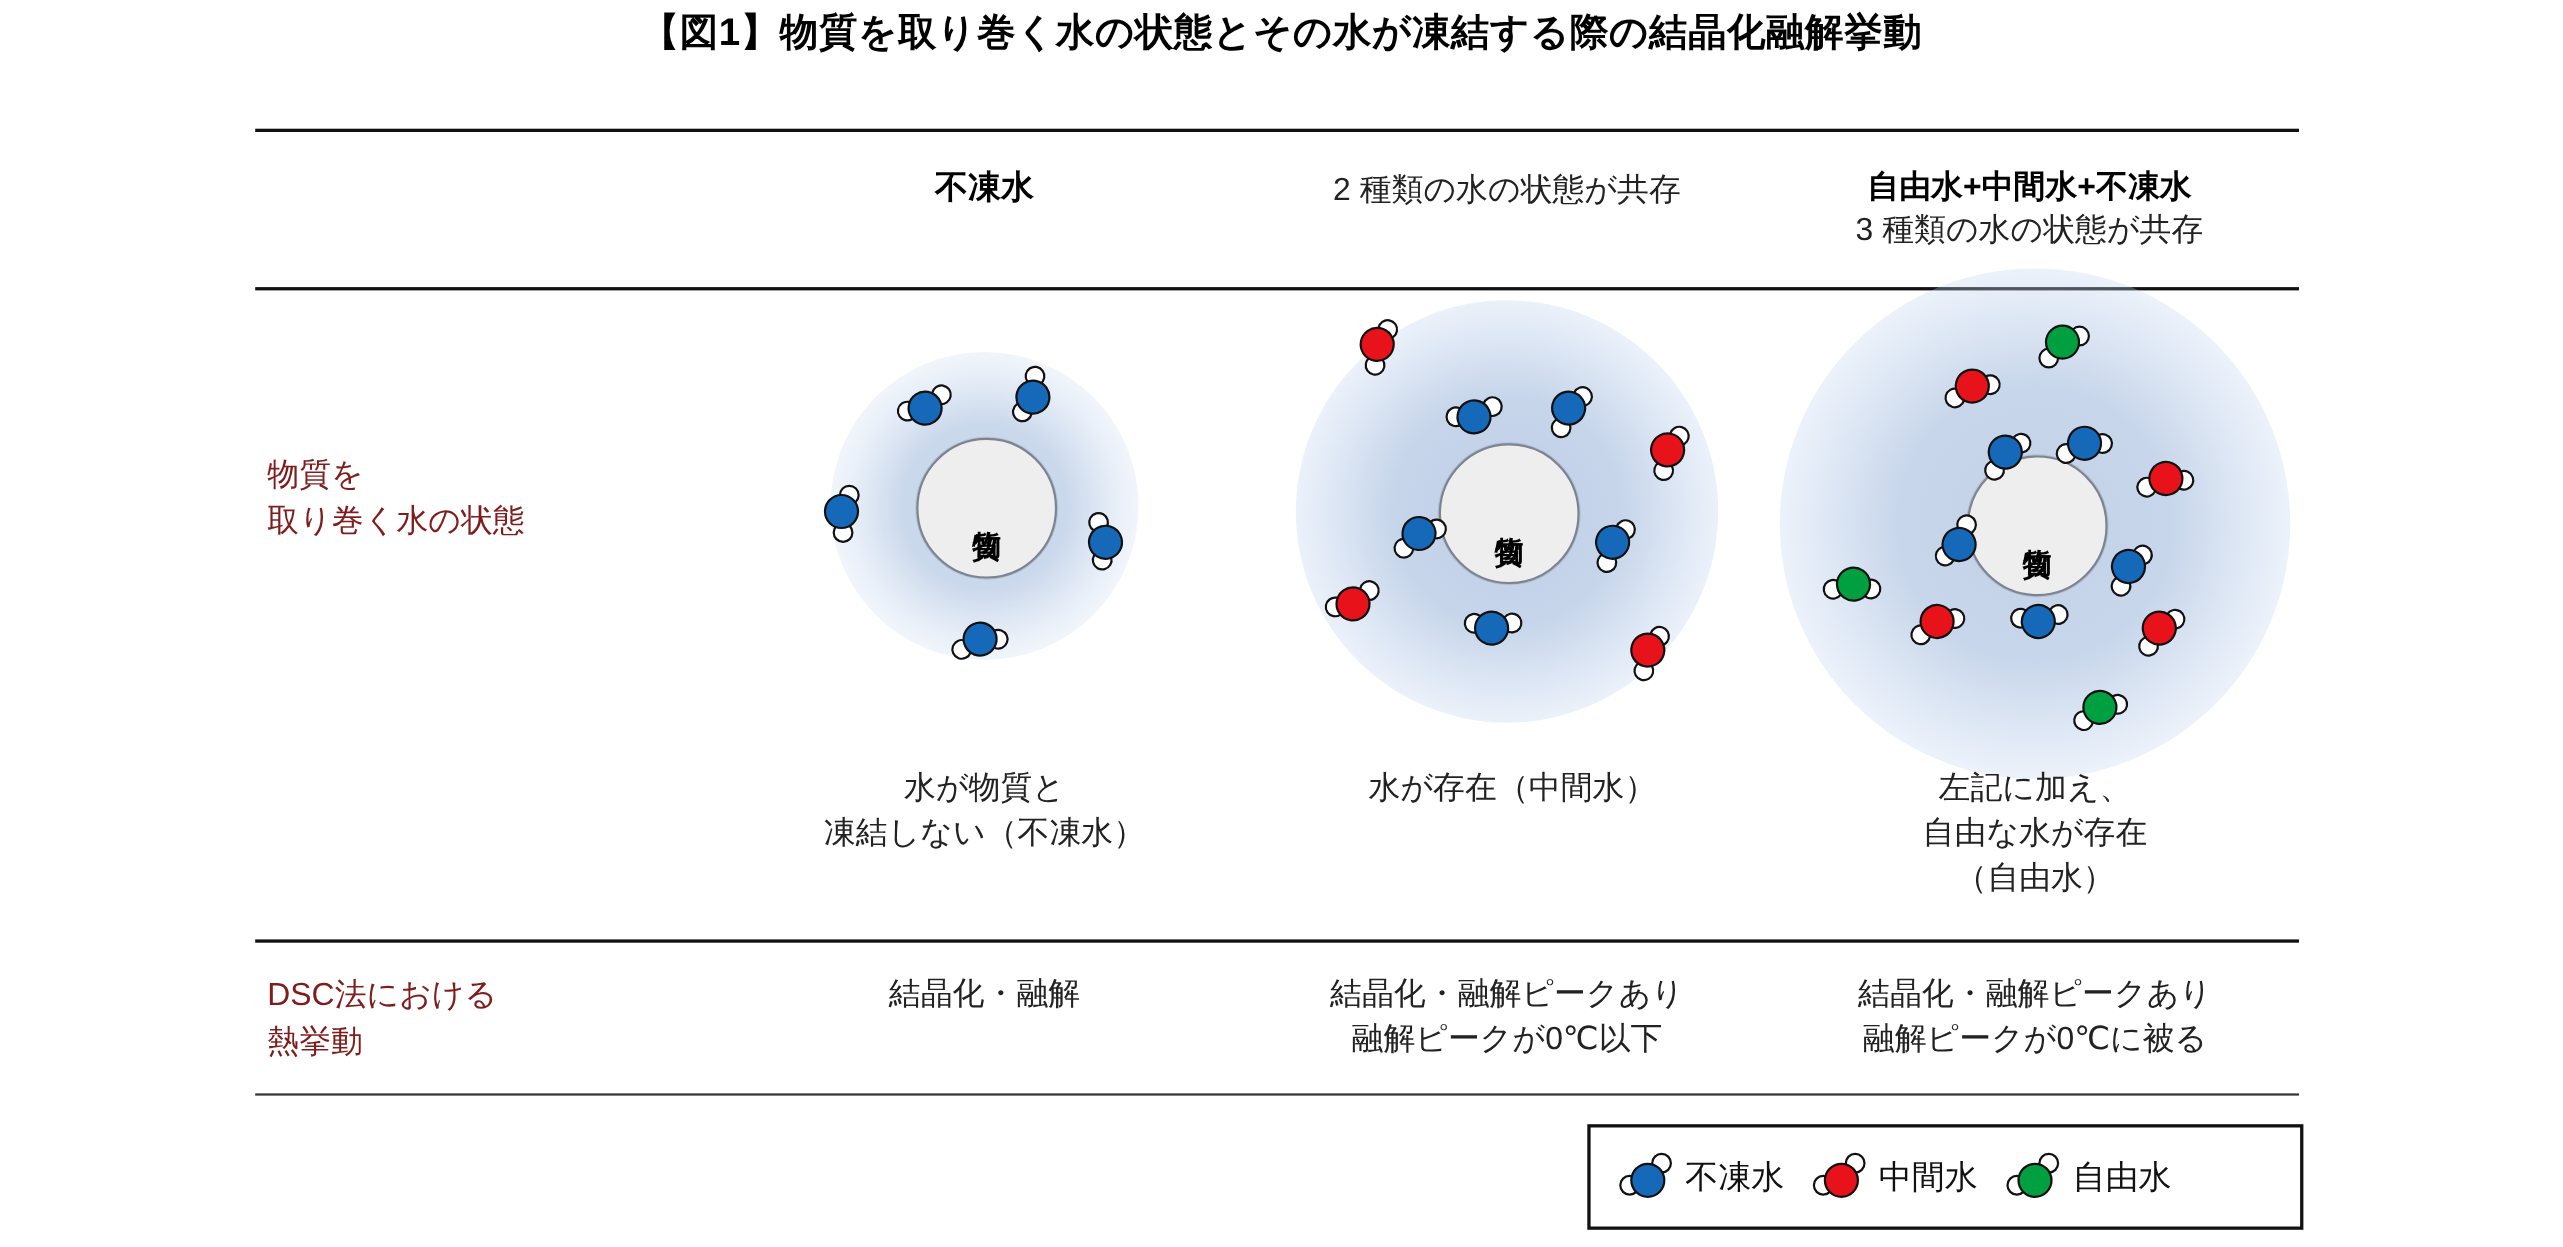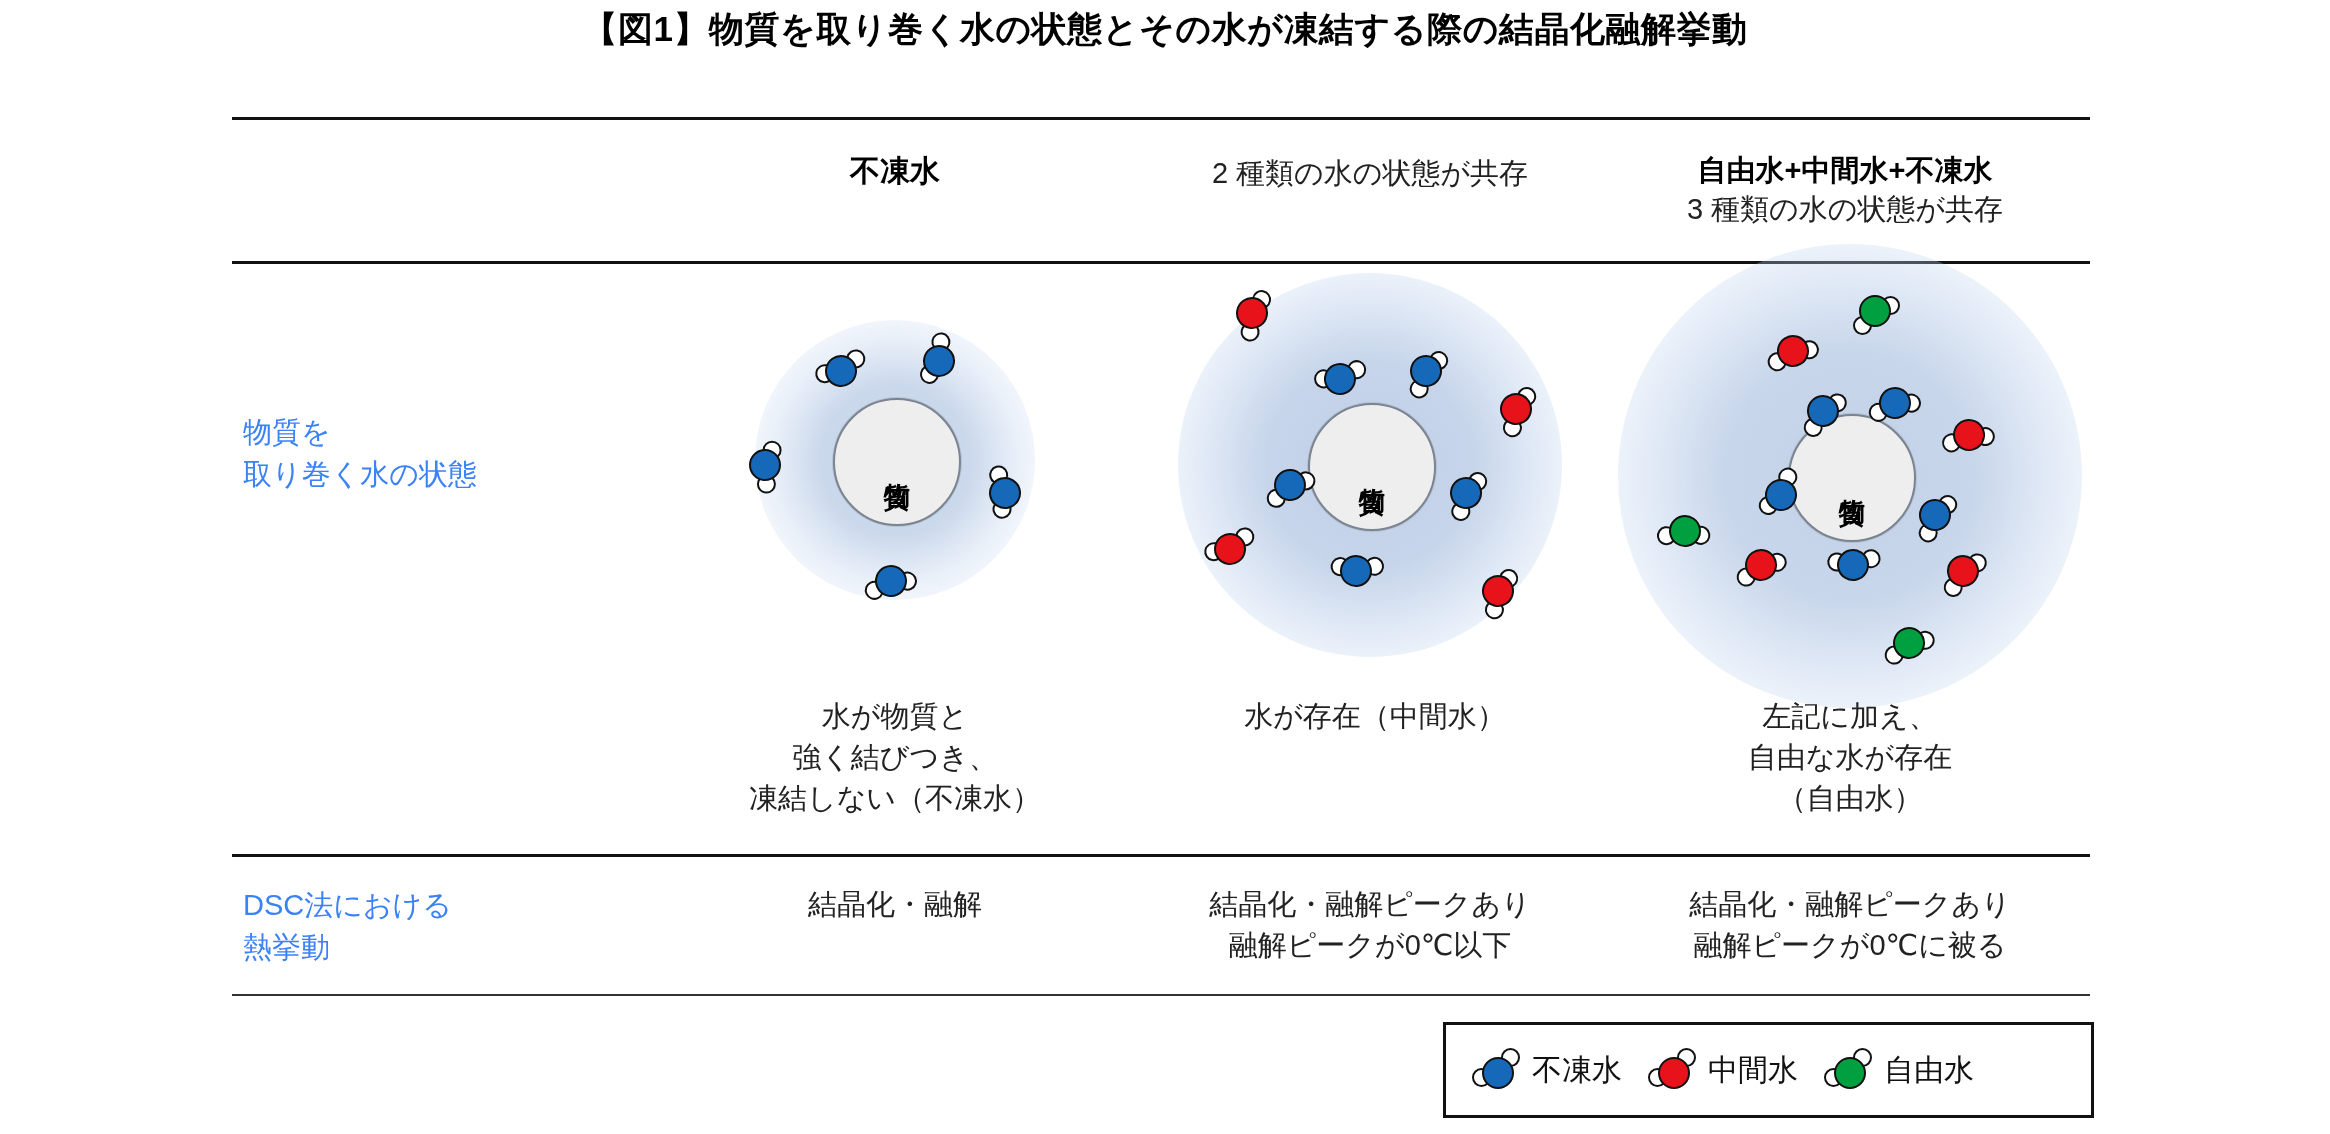--- a/index.html
+++ b/index.html
@@ -33,21 +33,21 @@
 
   
   .hdr{top:152px;text-align:center;}
   .hdr .h-main{font-size:30px;font-weight:bold;color:#000;line-height:1.25;white-space:nowrap;}
   .hdr .h-sub{font-size:29px;font-weight:400;color:#222;line-height:1.3;white-space:nowrap;margin-top:3px;}
   #col3.hdr .h-main{font-size:29px;}
   #col3.hdr{left:1625px;width:440px;}
   #col2.hdr{left:1155px;width:430px;}
 
   
-  .rowlabel{left:243px;font-size:29px;color:#3b82f6;line-height:1.45;}
+  .rowlabel{left:243px;font-size:29px;color:#7f1d1d;line-height:1.45;}
   #rowlabel-state{top:411px;}
   #rowlabel-dsc{top:884px;}
 
   
   .diagram{top:280px;height:400px;}
   #diag1{left:700px;width:390px;}
   #diag2{left:1175px;width:390px;}
   #diag3{left:1650px;width:400px;}
   .diagram-inner{position:relative;width:100%;height:100%;}
 
@@ -289,21 +289,20 @@
       <div class="mol" style="left: 236px; top: 340px; transform: rotate(190deg);">
         <span class="h h1"></span>
         <span class="h h2"></span>
         <span class="o" style="background: rgb(0, 160, 65);"></span>
       </div>
     </div>
 </div>
 
 <div class="abs desc" id="desc1">
   <div>水が物質と</div>
-  <div>強く結びつき、</div>
   <div>凍結しない（不凍水）</div>
 </div>
 <div class="abs desc" id="desc2">
   <div>水が存在（中間水）</div>
 </div>
 <div class="abs desc" id="desc3">
   <div>左記に加え、</div>
   <div>自由な水が存在</div>
   <div>（自由水）</div>
 </div>

